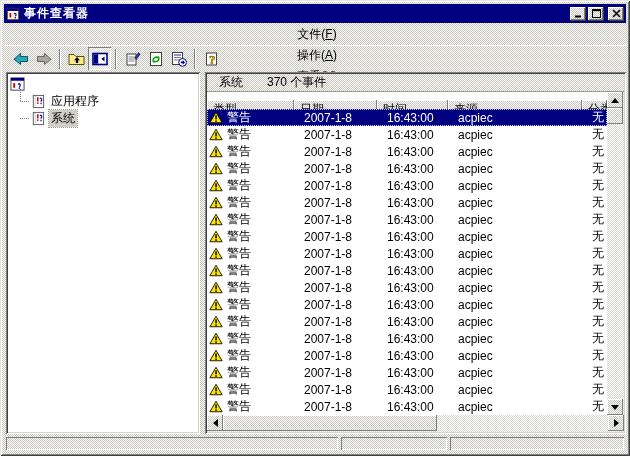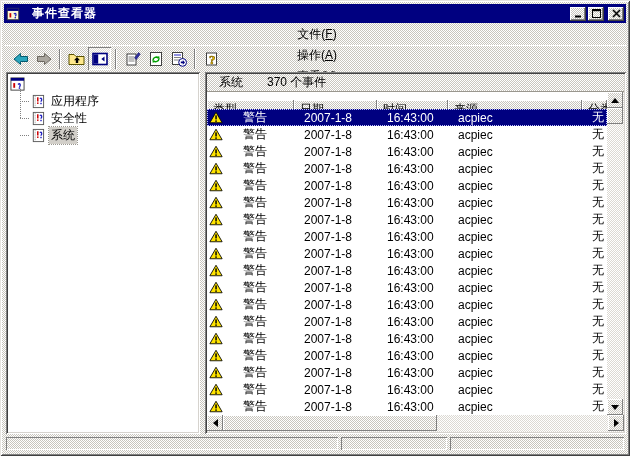--- a/index.html
+++ b/index.html
@@ -23,21 +23,21 @@
     background-image:conic-gradient(#ffffff 25%,#dcd9d3 25% 50%,#ffffff 50% 75%,#dcd9d3 75%);
     background-size:2px 2px;
   }
   .raised{box-shadow:inset -1px -1px 0 #404040,inset 1px 1px 0 #ffffff,inset -2px -2px 0 #808080;}
   .raised-thin{box-shadow:inset -1px -1px 0 #808080,inset 1px 1px 0 #ffffff;}
   .sunken{box-shadow:inset 1px 1px 0 #808080,inset -1px -1px 0 #ffffff,inset 2px 2px 0 #404040,inset -2px -2px 0 #d6d3ce;}
   .sunken-thin{box-shadow:inset 1px 1px 0 #808080,inset -1px -1px 0 #ffffff;}
 
   
   .titlebar{position:absolute;left:4px;top:4px;right:4px;height:19px;background:#000080;
-    display:flex;align-items:center;padding:0 2px;gap:12px;}
+    display:flex;align-items:center;padding:0 2px;gap:4px;}
   .title-icon{width:14px;height:14px;flex:0 0 auto;display:grid;place-items:center;}
   .title-text{color:#fff;font-weight:bold;flex:1;white-space:nowrap;overflow:hidden;letter-spacing:1px;}
   .win-buttons{display:flex;gap:2px;align-items:center;}
   .winbtn{width:16px;height:14px;display:grid;place-items:center;padding:0;border:none;cursor:default;}
   .winbtn.close-gap{margin-left:2px;}
 
   
   .menubar{position:absolute;left:4px;top:24px;right:4px;height:20px;display:flex;align-items:center;padding-left:4px;flex-direction:column;}
   .menu-item{padding:2px 9px;white-space:nowrap;}
   .menu-item u{text-decoration:underline;}
@@ -69,21 +69,21 @@
     border-bottom:1px solid #9a978f;}
   .desc-log{margin-left:12px;}
   .desc-count{margin-left:24px;}
   .header-row{position:absolute;left:2px;top:28px;width:400px;height:17px;display:flex;overflow:hidden;}
   .hcell{height:17px;padding:1px 0 0 6px;overflow:hidden;white-space:nowrap;flex:0 0 auto;}
   .rows{position:absolute;left:2px;top:37px;width:400px;height:306px;overflow:hidden;background:#fff;}
   .row{height:17px;display:flex;align-items:center;}
   .row.selected{background:#000080;color:#fff;outline:1px dotted #c0c0ff;outline-offset:-1px;}
   .cell{flex:0 0 auto;overflow:hidden;white-space:nowrap;}
   .w0{width:87px;} .w1{width:83px;} .w2{width:71px;} .w3{width:134px;} .w4{width:25px;}
-  .cell.type{display:flex;align-items:center;gap:20px;padding-left:2px;}
+  .cell.type{display:flex;align-items:center;gap:4px;padding-left:2px;}
   .cell.pad{padding-left:10px;}
   .type-icon{width:14px;height:13px;flex:0 0 auto;}
 
   
   .vscroll{position:absolute;right:2px;top:20px;width:17px;height:323px;}
   .hscroll{position:absolute;left:2px;top:343px;width:417px;height:17px;}
   .sb-track{position:absolute;inset:0;}
   .sbtn{position:absolute;width:16px;height:16px;display:grid;place-items:center;padding:0;border:none;}
   .sthumb{position:absolute;}
   .vscroll .up{top:0;left:0;}
@@ -237,34 +237,20 @@
           <span class="tree-icon">
   <svg width="15" height="15" viewBox="0 0 16 16">
     <rect x="3.5" y="1.5" width="11" height="13" fill="#ffffff" stroke="#5a5a5a"></rect>
     <line x1="5.5" y1="2" x2="5.5" y2="14" stroke="#9a9a9a" stroke-dasharray="1,1"></line>
     <rect x="7.5" y="3.5" width="1.6" height="4.5" fill="#cc0000"></rect>
     <rect x="7.5" y="9" width="1.6" height="1.6" fill="#cc0000"></rect>
     <path d="M10.5,5 q2,-1.5 2,1 q0,1.5 -1.2,2" fill="none" stroke="#2020c0" stroke-width="1.4"></path>
     <rect x="11" y="9.4" width="1.5" height="1.5" fill="#2020c0"></rect>
   </svg>
 </span>
-          <span class="tree-label">安全性</span>
-        </div>
-        <div class="tree-child">
-          <span class="stub"></span>
-          <span class="tree-icon">
-  <svg width="15" height="15" viewBox="0 0 16 16">
-    <rect x="3.5" y="1.5" width="11" height="13" fill="#ffffff" stroke="#5a5a5a"></rect>
-    <line x1="5.5" y1="2" x2="5.5" y2="14" stroke="#9a9a9a" stroke-dasharray="1,1"></line>
-    <rect x="7.5" y="3.5" width="1.6" height="4.5" fill="#cc0000"></rect>
-    <rect x="7.5" y="9" width="1.6" height="1.6" fill="#cc0000"></rect>
-    <path d="M10.5,5 q2,-1.5 2,1 q0,1.5 -1.2,2" fill="none" stroke="#2020c0" stroke-width="1.4"></path>
-    <rect x="11" y="9.4" width="1.5" height="1.5" fill="#2020c0"></rect>
-  </svg>
-</span>
           <span class="tree-label selected">系统</span>
         </div>
       </div>
   </div>
 
   <div class="result-panel sunken">
     <div class="desc-bar dither">
       <span class="desc-log">系统</span>
       <span class="desc-count">370 个事件</span>
     </div>

